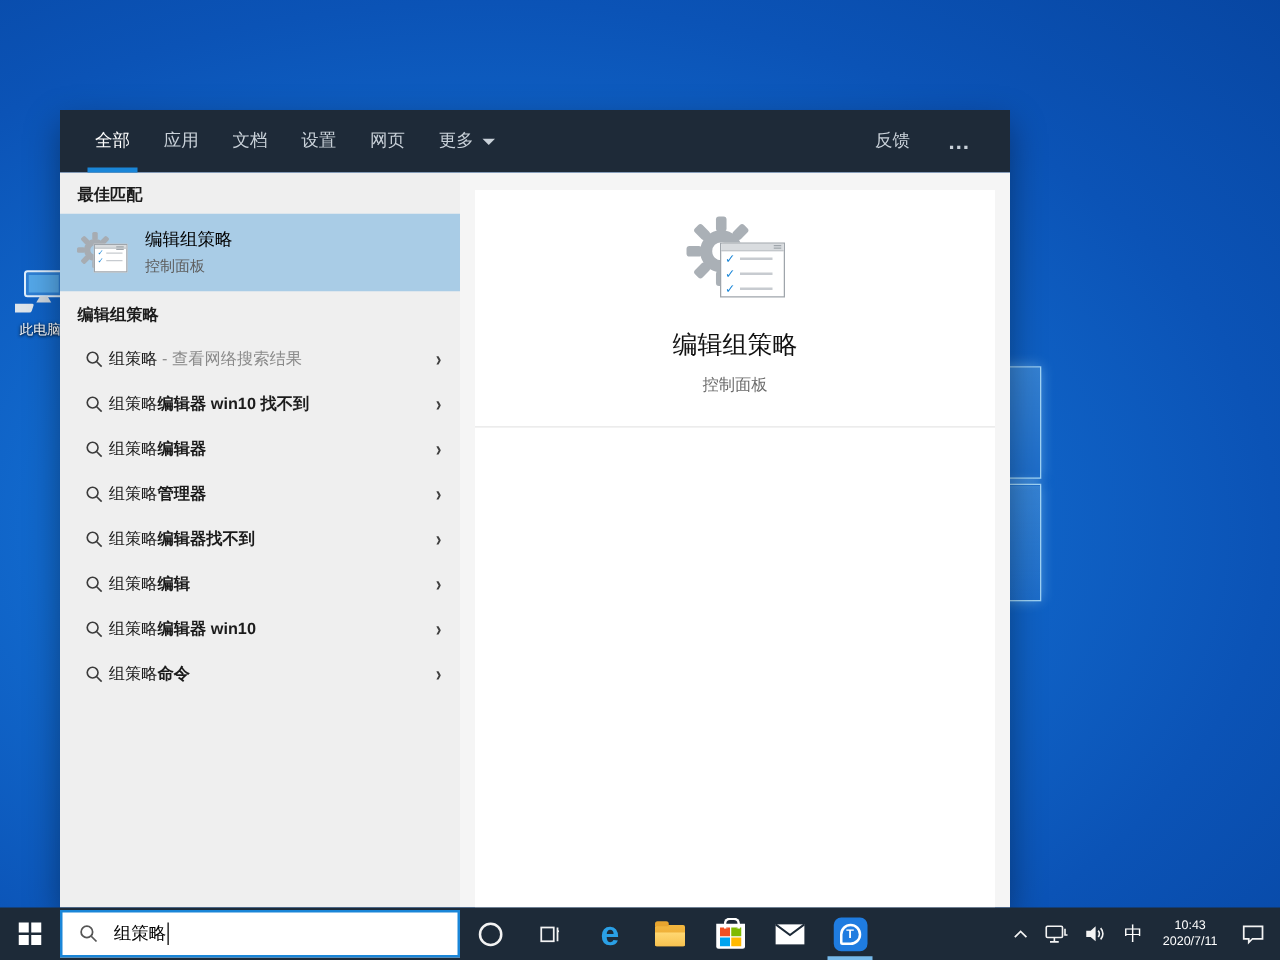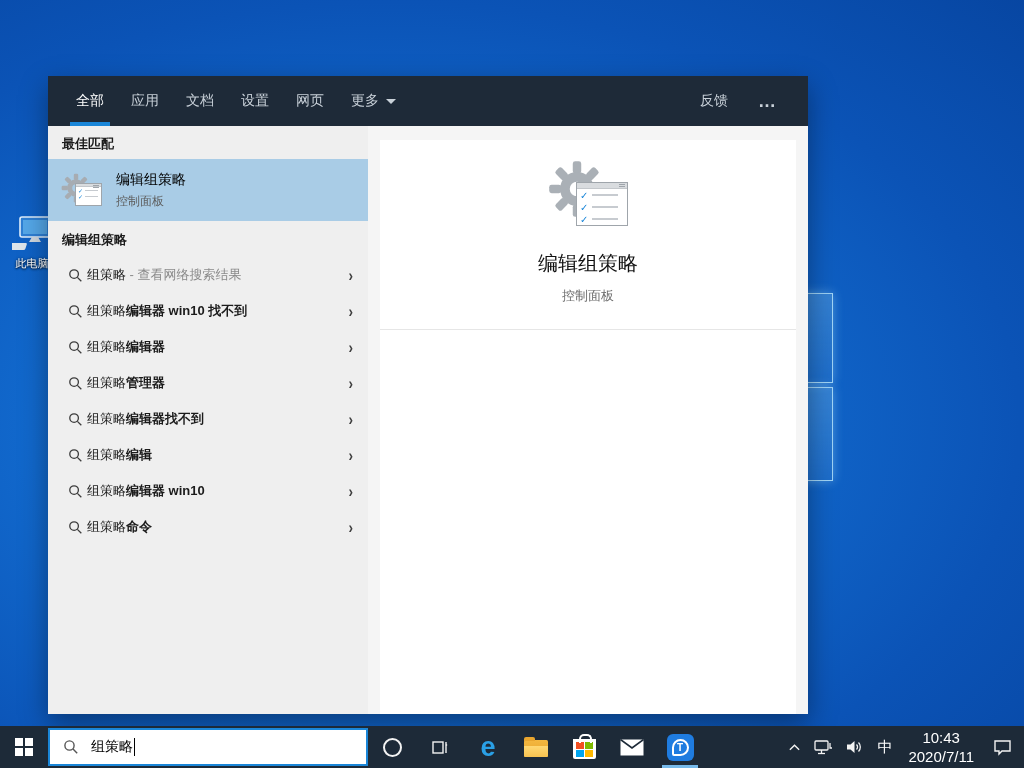--- a/index.html
+++ b/index.html
@@ -17,21 +17,21 @@
   .beam1 { left:800px; top:293px; width:33px; height:90px; }
   .beam2 { left:800px; top:387px; width:33px; height:94px; }
 
   
   .dicon { position:absolute; left:4px; width:56px; text-align:center; cursor:pointer; }
   .dicon .glyph { display:flex; justify-content:center; align-items:flex-end; height:42px; }
   .dicon .lbl { margin-top:3px; font-size:11px; color:#fff;
     text-shadow:0 1px 2px rgba(0,0,0,.85), 0 0 3px rgba(0,0,0,.6); }
 
   
-  .panel { position:absolute; left:48px; top:76px; width:760px; height:638px;
+  .panel { position:absolute; left:48px; top:88px; width:760px; height:638px;
     box-shadow:0 10px 26px rgba(0,0,0,.38); }
   .panel-header { height:50px; background:#1e2a38; display:flex; align-items:center;
     padding:0 28px; color:#c9d1d9; font-size:14px; }
   .tab { position:relative; height:50px; display:flex; align-items:center;
     margin-right:27px; cursor:pointer; white-space:nowrap; }
   .tab.active { color:#fff; }
   .tab.active::after { content:""; position:absolute; left:-6px; right:-6px; bottom:0;
     height:4px; background:#1a86d8; }
   .tab .dcaret { width:0; height:0; border-left:5px solid transparent;
     border-right:5px solid transparent; border-top:5px solid #c9d1d9; margin-left:7px; }
@@ -136,21 +136,21 @@
   .dapp .dg { color:#fff; font-size:15px; font-weight:bold; border:2px solid #fff;
     border-radius:50% 50% 50% 2px; width:17px; height:17px; display:flex;
     align-items:center; justify-content:center; font-size:10px; }
   .run-indicator { position:absolute; bottom:0; left:6px; right:6px; height:3px;
     background:#76b9ea; }
   .tb-spacer { flex:1; }
   .tray { display:flex; align-items:center; height:42px; }
   .tray-ico { height:42px; display:flex; align-items:center; justify-content:center;
     padding:0 6px; cursor:pointer; }
   .ime { font-size:15px; padding:0 7px; cursor:pointer; }
-  .clock { text-align:center; font-size:15px; line-height:1.3; padding:0 9px;
+  .clock { text-align:center; font-size:10px; line-height:1.3; padding:0 9px;
     cursor:pointer; white-space:nowrap; }
   .bubble-wrap { padding:0 12px 0 10px; }
 </style>
 </head>
 <body>
 
 <div class="desktop">
   <div class="beam beam1"></div>
   <div class="beam beam2"></div>
 

